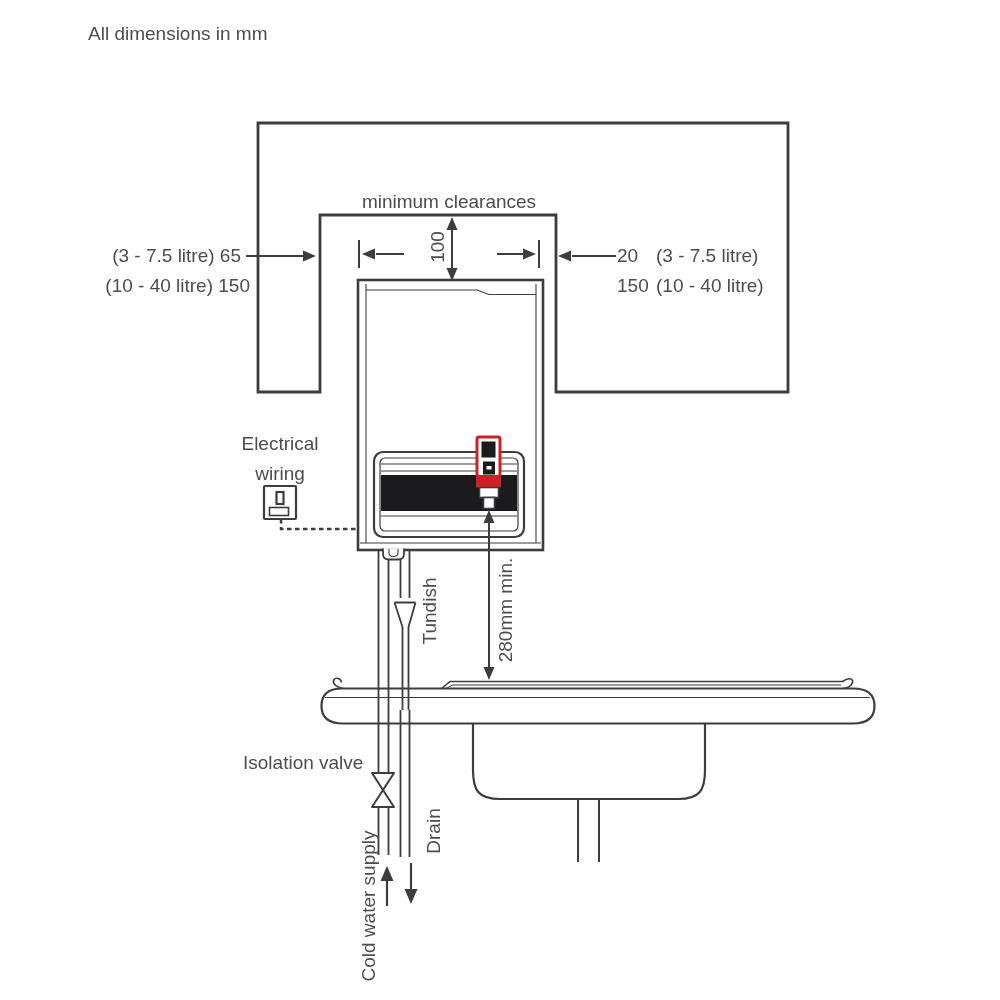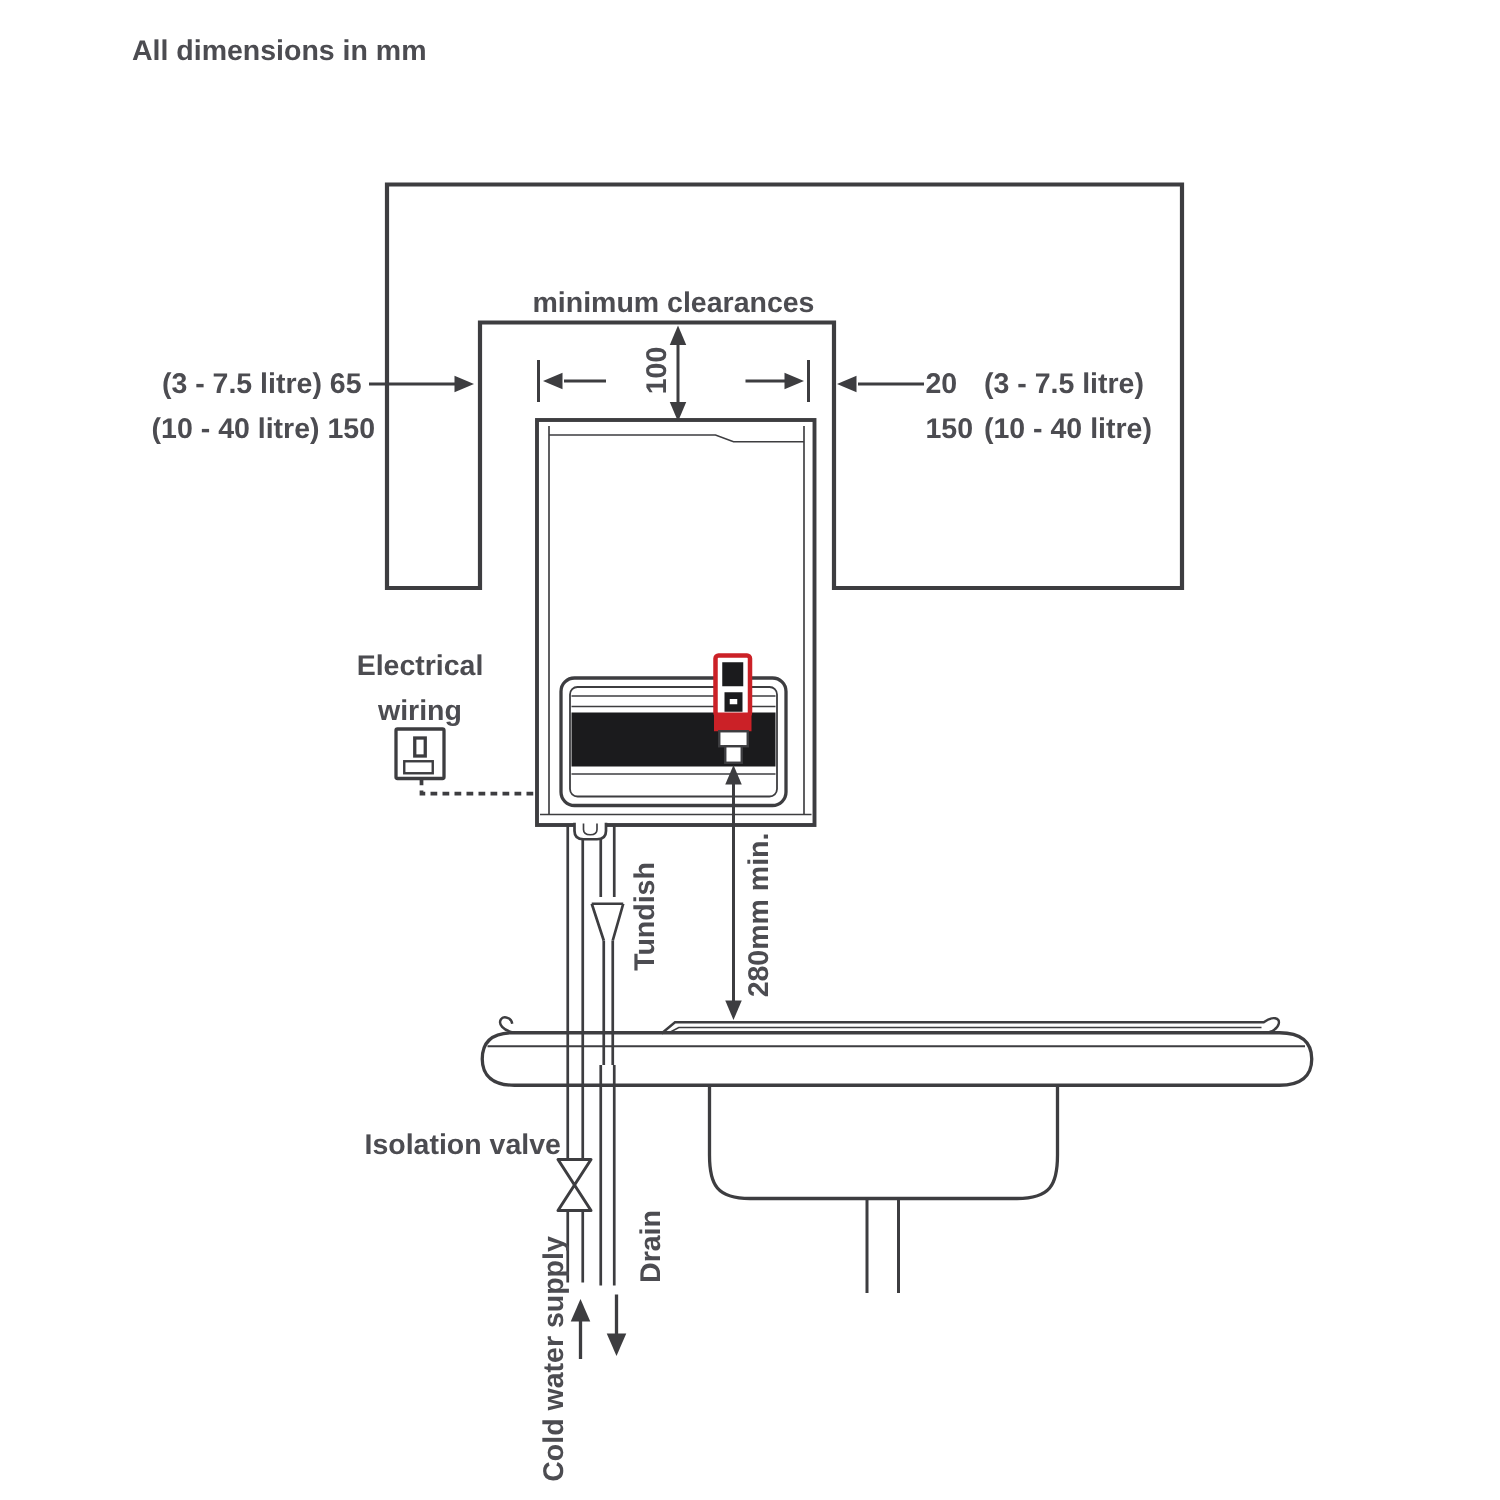--- a/index.html
+++ b/index.html
@@ -2,21 +2,21 @@
 <html style="--line: #3d3d40; --text: #4c4c51; --red: #cb2127; --dark: #1b1b1d;"><head>
 <meta charset="utf-8">
 <style>
   :root{
     --line:#3d3d40;
     --text:#4c4c51;
     --red:#cb2127;
     --dark:#1b1b1d;
   }
   html,body{margin:0;padding:0;background:#ffffff;}
-  .stage{position:relative;width:1000px;height:1000px;background:#fff;overflow:hidden;font-weight:bold;}
+  .stage{position:relative;width:1000px;height:1000px;background:#fff;overflow:hidden;}
   svg{display:block;}
   .t{font-family:"Liberation Sans","DejaVu Sans",sans-serif;font-size:19px;fill:var(--text);}
   .ln{stroke:var(--line);}
   .f-line{fill:var(--line);}
   .f-dark{fill:var(--dark);}
   .f-red{fill:var(--red);}
   .s-red{stroke:var(--red);}
   .nofill{fill:none;}
   .white{fill:#ffffff;}
   .w10{stroke-width:1;}

